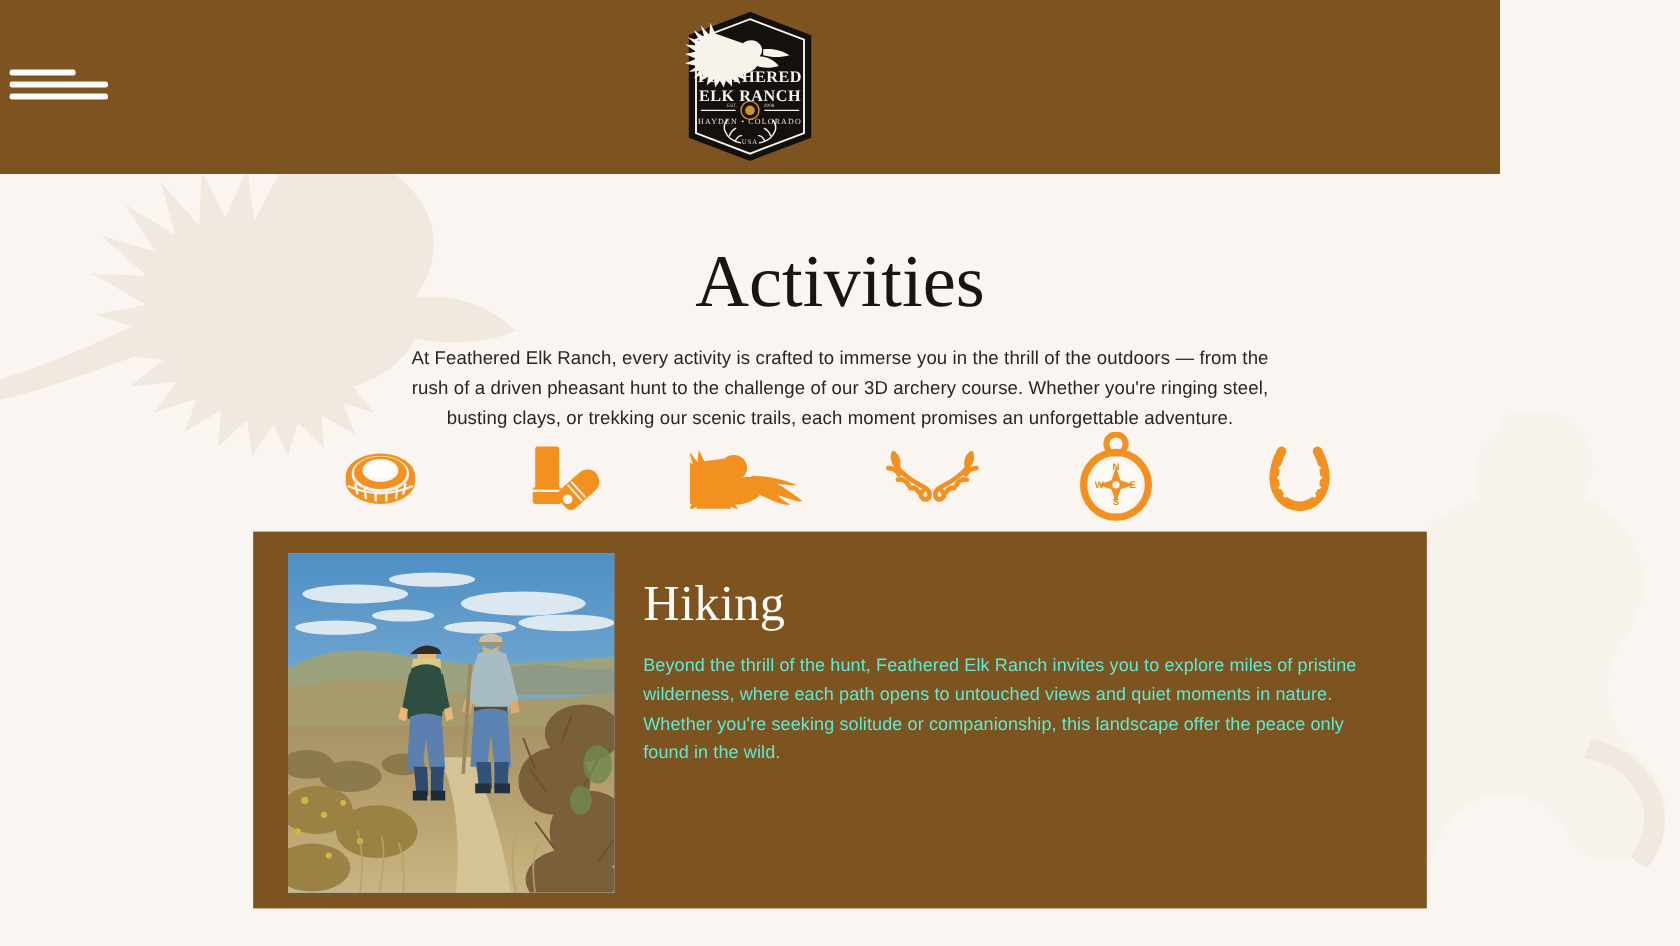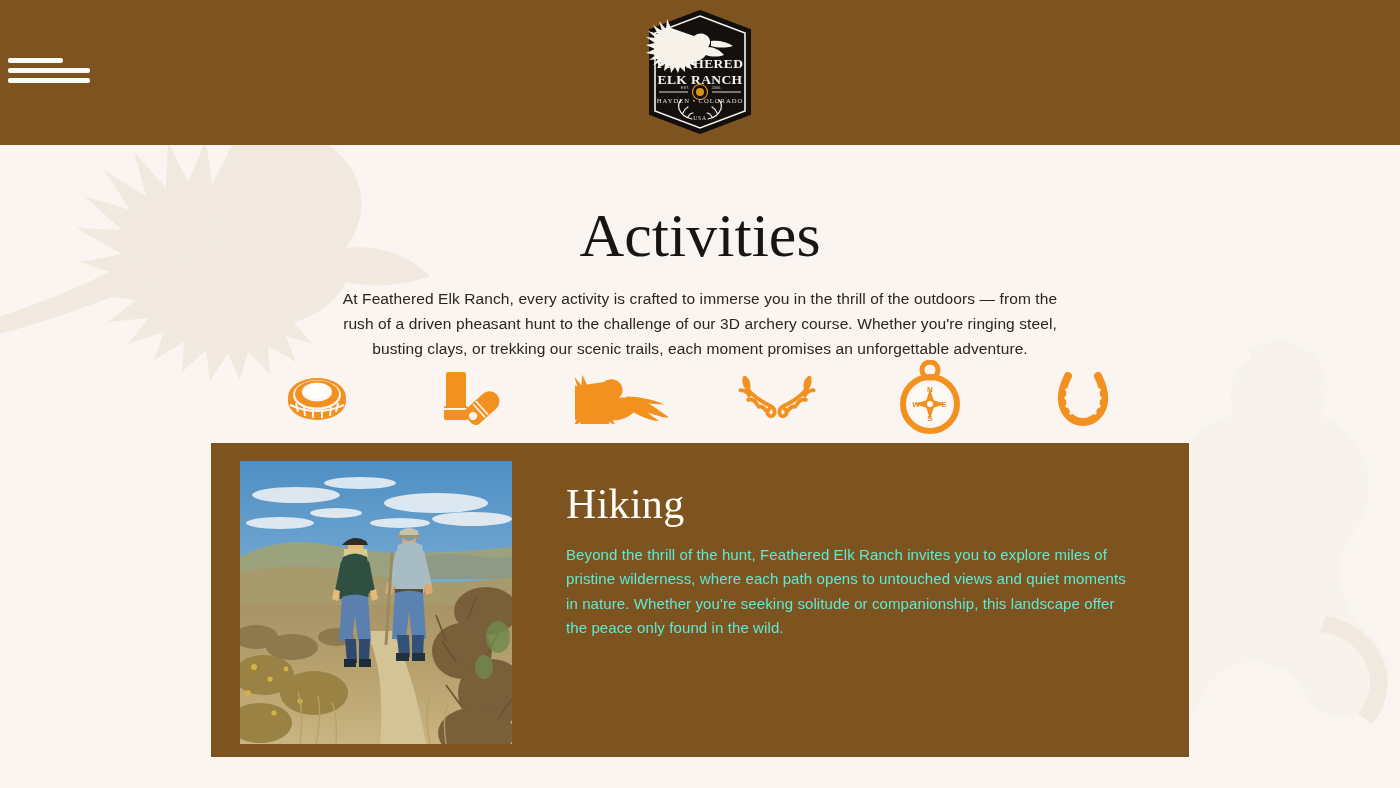--- a/index.html
+++ b/index.html
@@ -37,21 +37,21 @@
     right: -30px;
     top: 330px;
     width: 330px;
     height: 460px;
   }
 
   
   .header {
     position: absolute;
     left: 0; top: 0;
-    width: 1400px;
+    width: 1250px;
     height: 145px;
     background: #7d5420;
     z-index: 5;
   }
 
   .hamburger {
     position: absolute;
     left: 8px;
     top: 58px;
     width: 82px;
@@ -155,21 +155,21 @@
     width: 272px;
     height: 283px;
     margin: 18px 0 0 29px;
     flex: none;
     position: relative;
     overflow: hidden;
     background: #7fa8cf;
   }
   .panel-body {
     flex: 1;
-    padding: 38px 58px 0 54px;
+    padding: 38px 58px 0 24px;
     color: #fdfaf6;
   }
   .panel-title {
     font-family: "Liberation Serif", "DejaVu Serif", serif;
     font-size: 42px;
     font-weight: 400;
     line-height: 1.1;
     color: #fffdfa;
     margin-bottom: 16px;
     letter-spacing: 0.3px;

